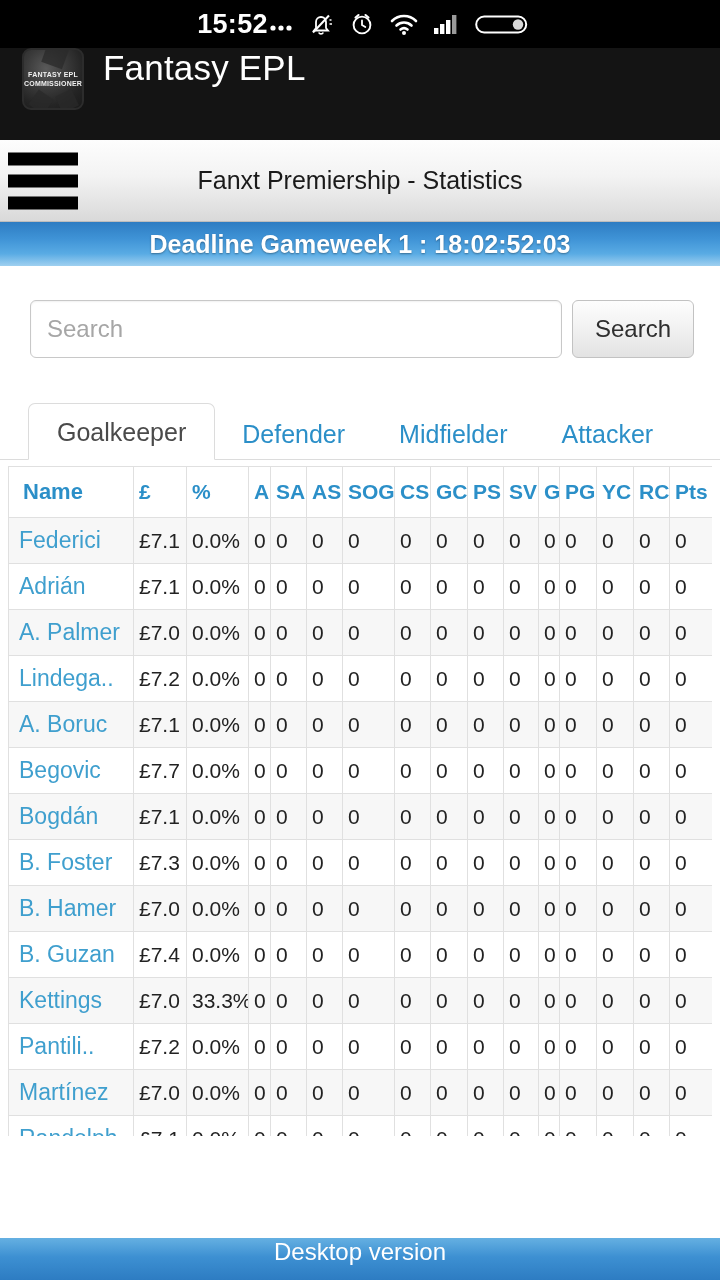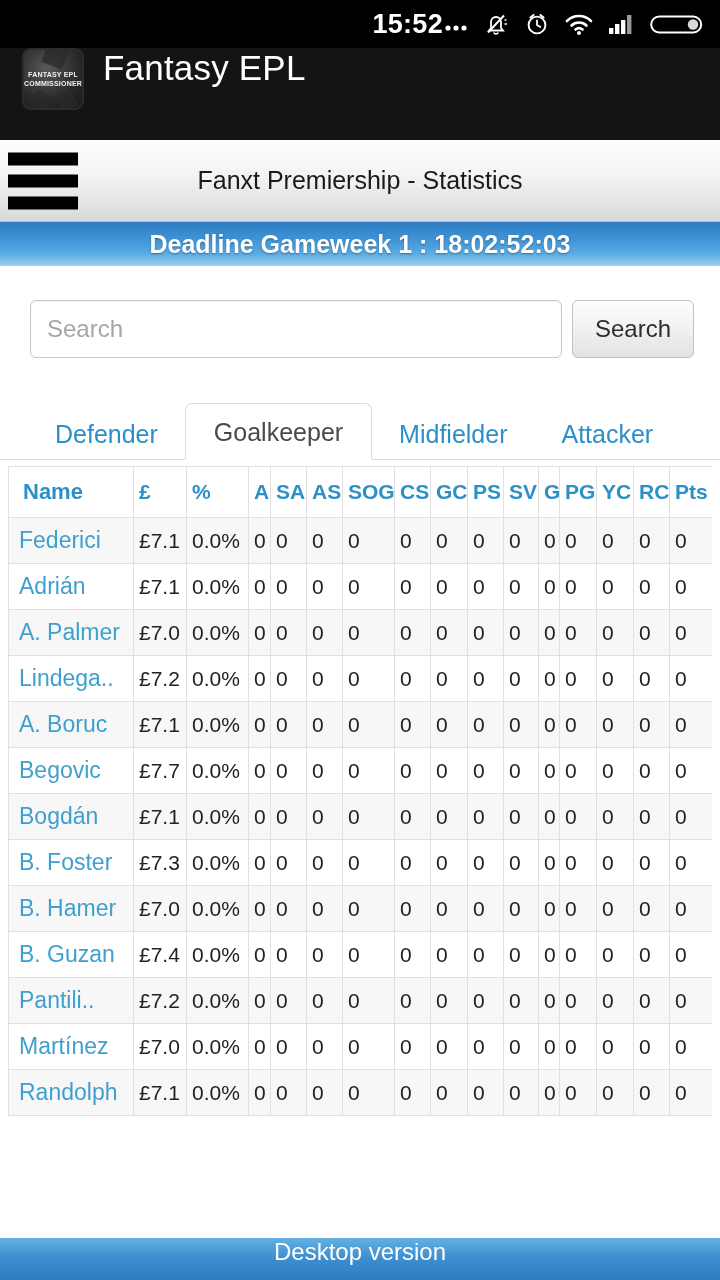--- a/index.html
+++ b/index.html
@@ -6,21 +6,21 @@
   html, body {
     width:720px; height:1280px;
     font-family:"Liberation Sans", sans-serif;
     background:#ffffff;
     overflow:hidden;
   }
 
   
   .status-bar {
     height:48px; background:#000000;
-    display:flex; align-items:center; justify-content:flex-end;
+    display:flex; align-items:center; justify-content:center;
     padding:0 14px 0 22px;
   }
   .status-time { color:#ffffff; font-size:27px; font-weight:bold; letter-spacing:.3px; }
   .status-icons { display:flex; align-items:center; gap:13px; }
   .si { display:block; }
 
   
   .app-header {
     height:92px; background:#141414;
     display:flex; align-items:flex-start; padding-left:22px; gap:19px;
@@ -222,22 +222,22 @@
 </div>
 
 <div class="content">
 
   <div class="search-row">
     <input class="search-input" type="text" placeholder="Search" style="">
     <button class="search-btn">Search</button>
   </div>
 
   <div class="tabs">
+    <div class="tab active">Goalkeeper</div>
     <div class="tab">Defender</div>
-    <div class="tab active">Goalkeeper</div>
     <div class="tab">Midfielder</div>
     <div class="tab">Attacker</div>
   </div>
 
   <div class="table-wrap">
     <div class="table-clip">
       <table>
         <colgroup>
           <col class="c-name">
             <col class="c-price">
@@ -451,20 +451,38 @@
               <td>0</td>
               <td>0</td>
               <td>0</td>
               <td>0</td>
               <td>0</td>
               <td>0</td>
               <td>0</td>
               <td>0</td>
             </tr>
             <tr>
+              <td class="name-cell">Kettings</td>
+              <td>£7.0</td>
+              <td>33.3%</td>
+              <td>0</td>
+              <td>0</td>
+              <td>0</td>
+              <td>0</td>
+              <td>0</td>
+              <td>0</td>
+              <td>0</td>
+              <td>0</td>
+              <td>0</td>
+              <td>0</td>
+              <td>0</td>
+              <td>0</td>
+              <td>0</td>
+            </tr>
+            <tr>
               <td class="name-cell">Pantili..</td>
               <td>£7.2</td>
               <td>0.0%</td>
               <td>0</td>
               <td>0</td>
               <td>0</td>
               <td>0</td>
               <td>0</td>
               <td>0</td>
               <td>0</td>

